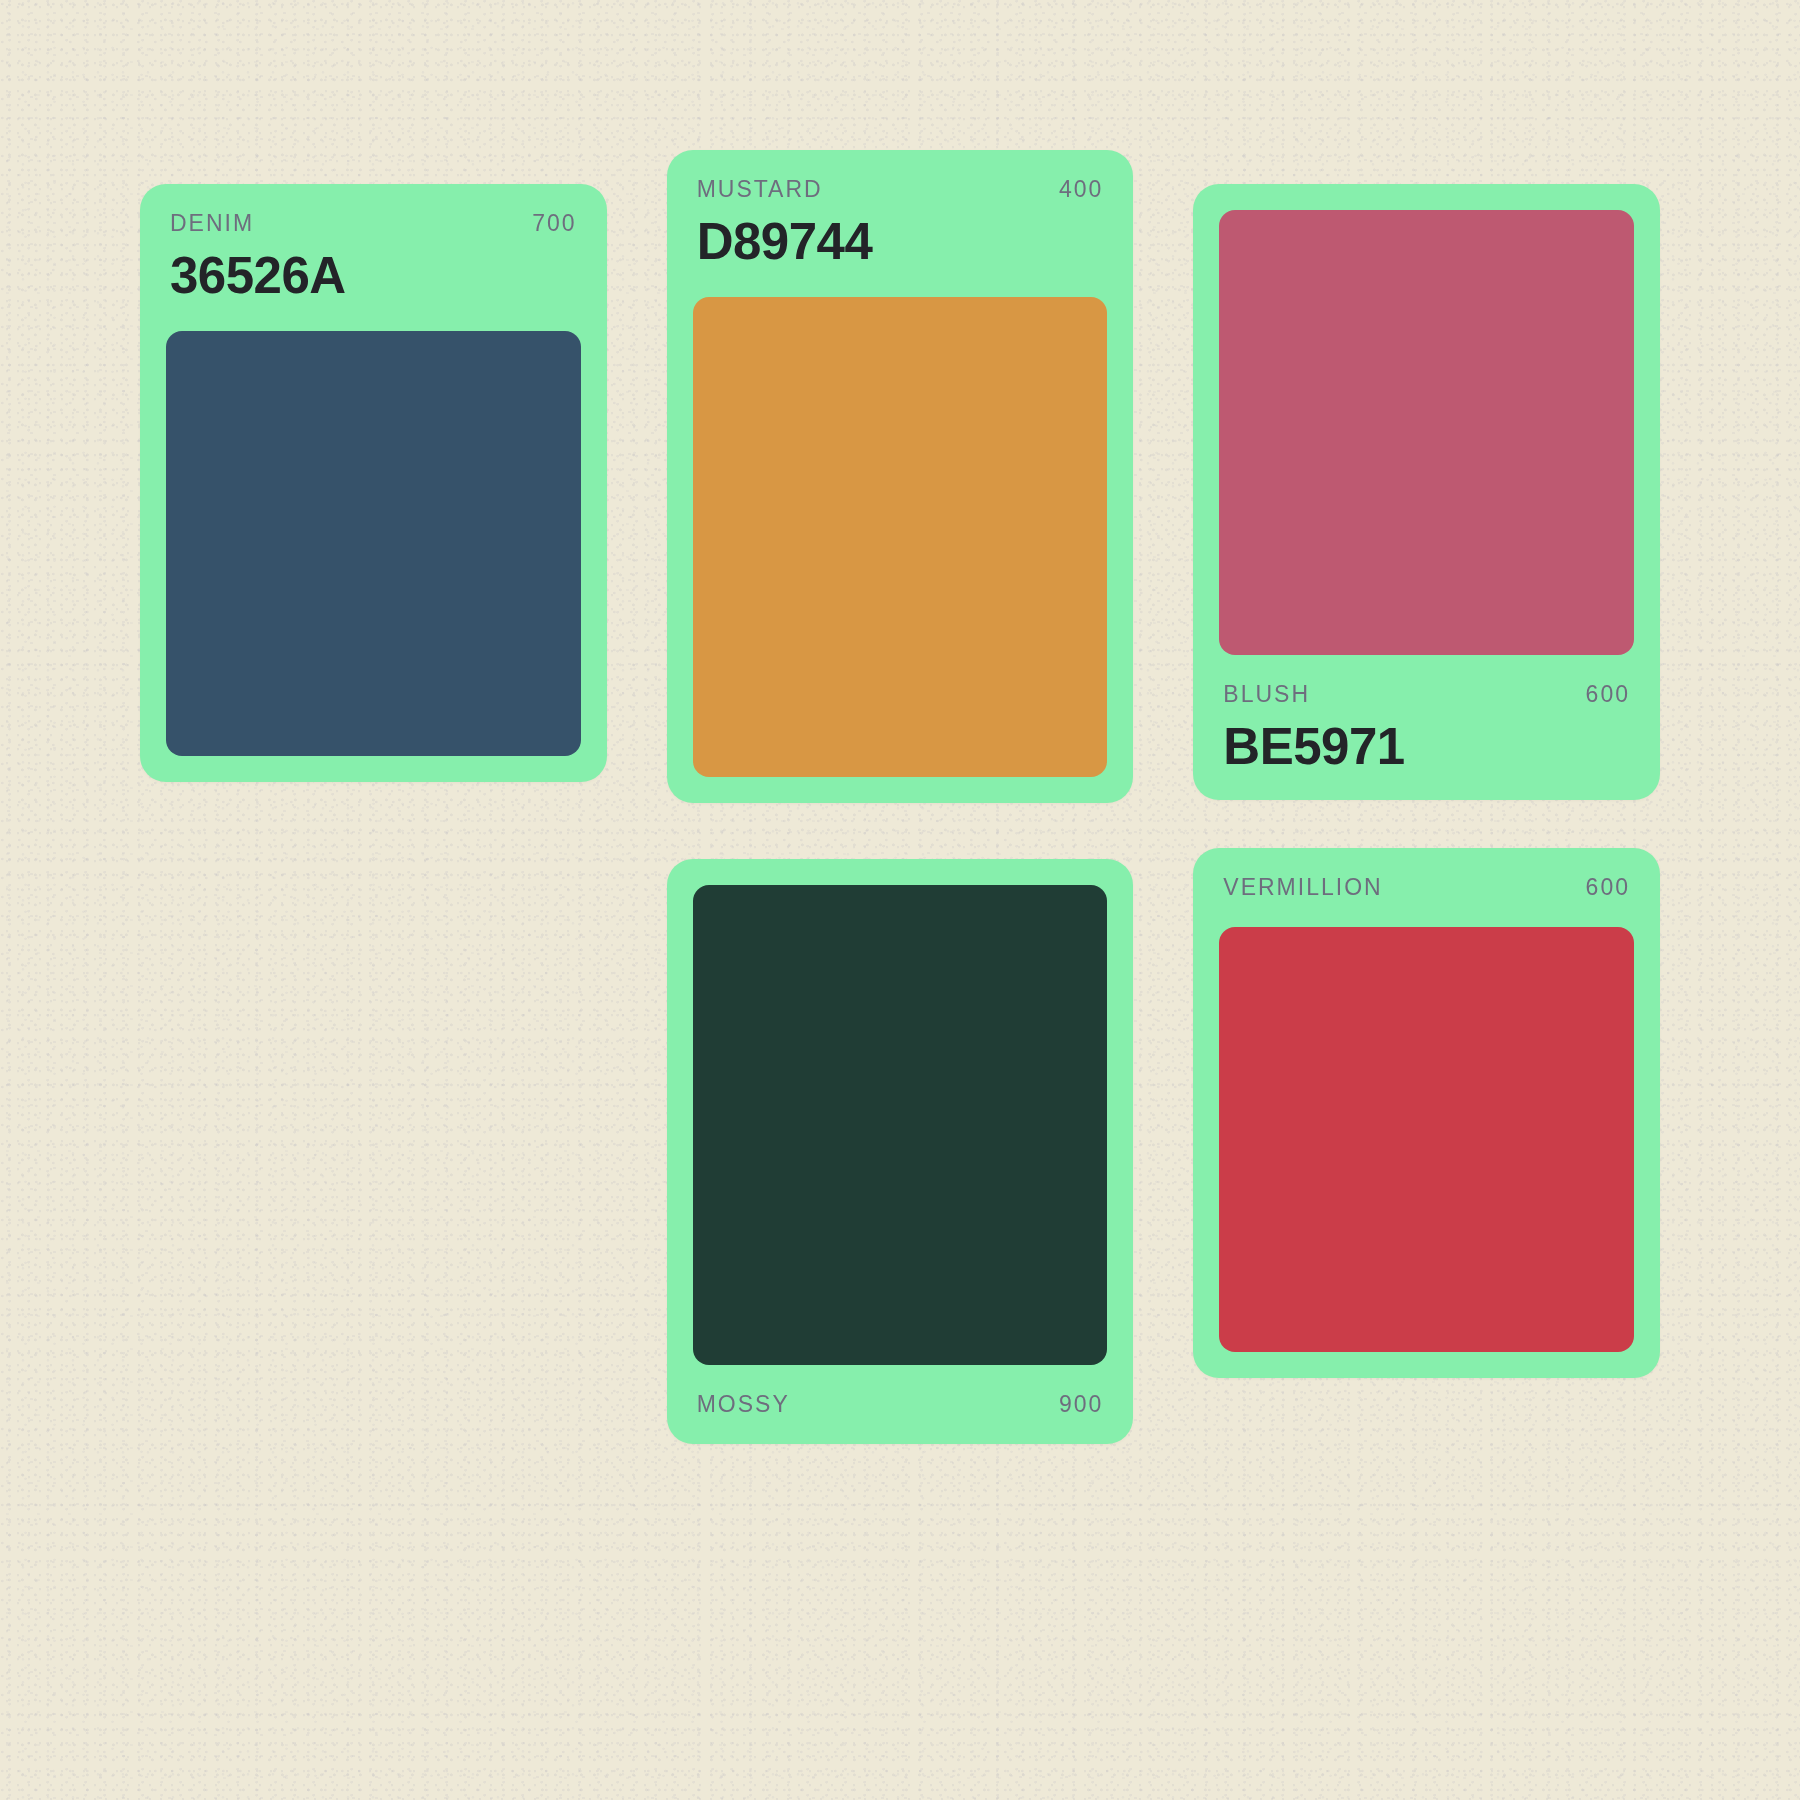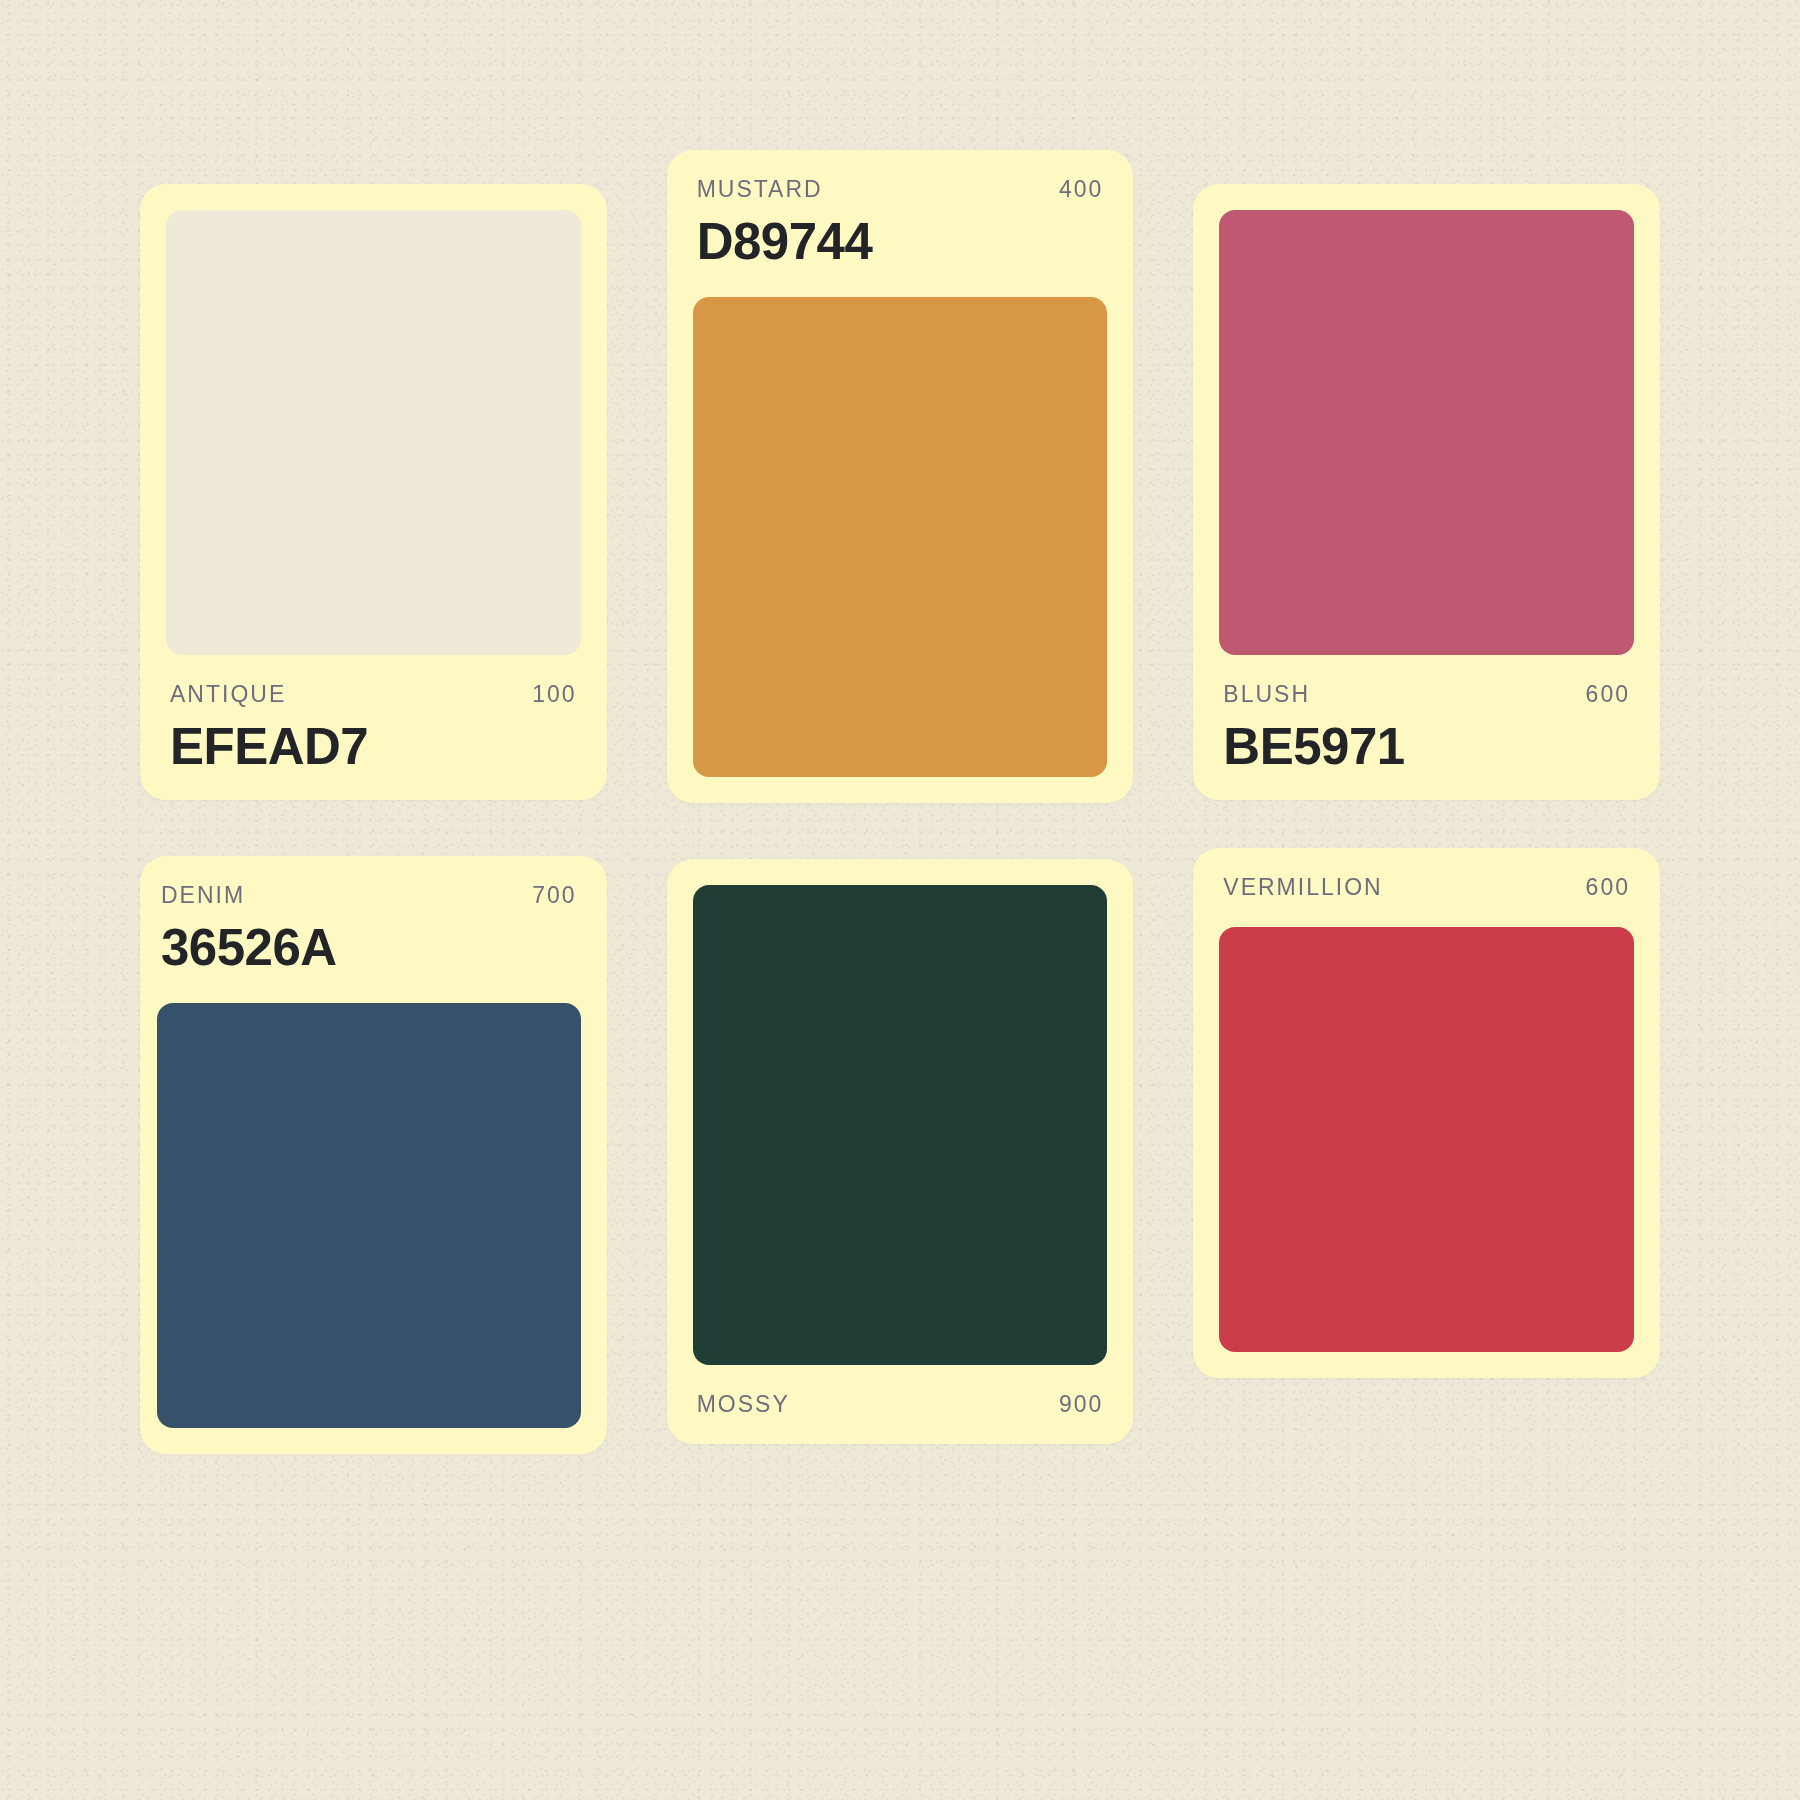--- a/index.html
+++ b/index.html
@@ -51,21 +51,21 @@
   
   .col-1 { padding-top:34px; }
   .col-2 { padding-top:0px;  }
   .col-3 { padding-top:34px;gap:16px; }
 
   .col-1 .card + .card { margin-top:56px;padding-left:17px; }
   .col-2 .card + .card { margin-top:56px; }
   .col-3 .card + .card { margin-top:32px; }
 
   .card {
-    background:#fef9c3;
+    background:#86efac;
     border-radius:26px;
     padding:26px;
     display:flex;
     flex-direction:column;
     box-shadow:0 1px 3px rgba(90,85,60,.05);
   }
 
   .swatch {
     border-radius:16px;
     width:100%;
@@ -107,30 +107,20 @@
 </style>
 </head>
 <body style="background-color: rgb(238, 233, 215);">
 
 <div id="noise-layer"></div>
 
 <div id="grid">
 
   <div class="col col-1">
 
-    <div class="card label-below">
-      <div class="swatch" style="background:#EFEAD7; height:445px;"></div>
-      <div class="meta">
-        <div class="meta-top">
-          <span class="name">ANTIQUE</span>
-          <span class="weight">100</span>
-        </div>
-        <div class="hex">EFEAD7</div>
-      </div>
-    </div>
 
     <div class="card label-above">
       <div class="meta">
         <div class="meta-top">
           <span class="name">DENIM</span>
           <span class="weight">700</span>
         </div>
         <div class="hex">36526A</div>
       </div>
       <div class="swatch" style="background:#36526A; height:425px;"></div>

